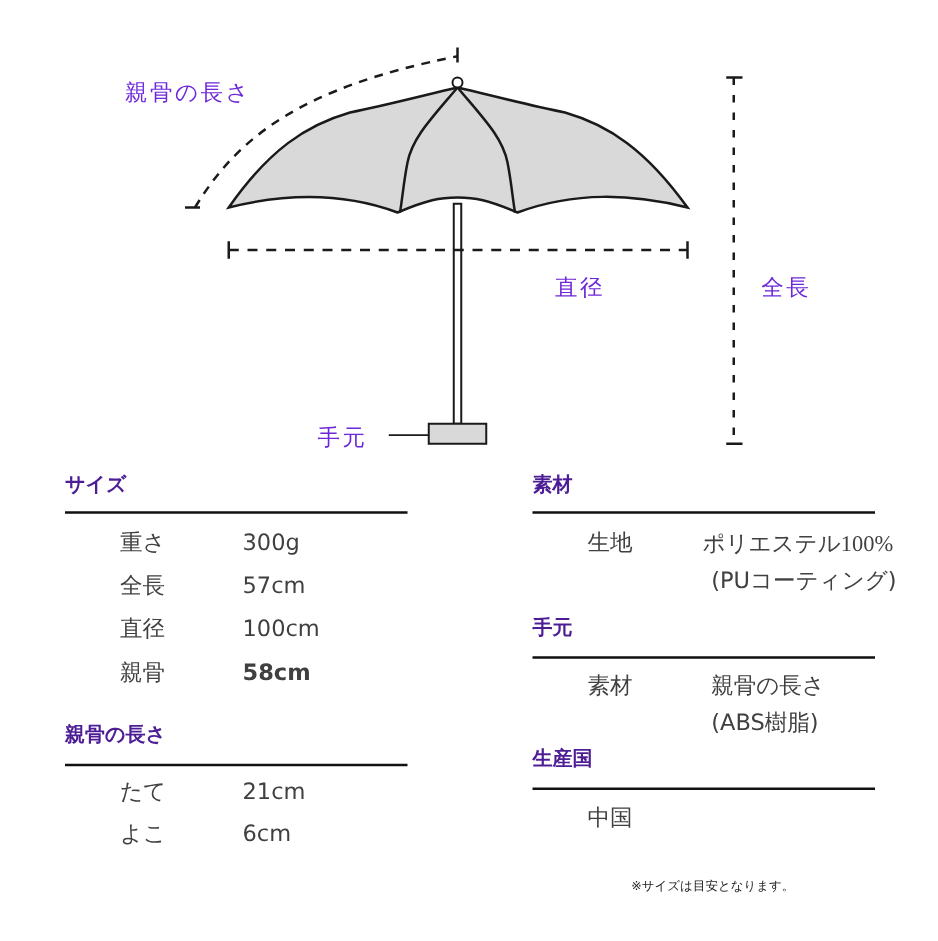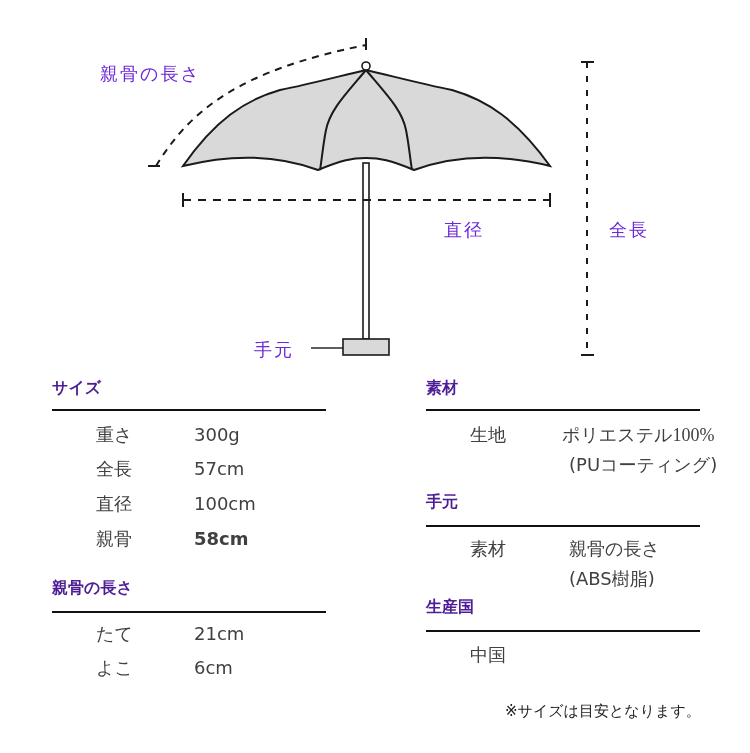--- a/index.html
+++ b/index.html
@@ -4,21 +4,21 @@
 <style>
   html,body{margin:0;padding:0;background:#ffffff;}
   body{width:750px;height:753px;position:relative;overflow:hidden;
        font-family:"DejaVu Sans","Liberation Sans",sans-serif;color:#222;}
   .diagram{position:absolute;left:0;top:0;width:750px;height:370px;}
   .lbl{position:absolute;font-size:18px;color:#6d28d9;letter-spacing:2px;white-space:nowrap;}
   .section{position:absolute;}
   .sec-title{position:absolute;font-size:16px;font-weight:bold;color:#4c1d95;white-space:nowrap;}
   .rule{position:absolute;height:2px;background:#111;}
   .row-key,.row-val{position:absolute;font-size:18px;color:#404040;white-space:nowrap;line-height:34px;margin-left:44px;}
-  .note{position:absolute;font-size:15px;color:#222;white-space:nowrap;}
+  .note{position:absolute;font-size:10px;color:#222;white-space:nowrap;}
 </style>
 </head>
 <body>
 
 <div class="diagram">
   <svg width="750" height="370" viewBox="0 0 750 370">
 
     <g fill="none" stroke="#1a1a1a" stroke-width="2">
       <path d="M156,166 C190,110 240,70 366,45" stroke-dasharray="7,6"></path>
       <line x1="148" y1="166" x2="160" y2="166"></line>

